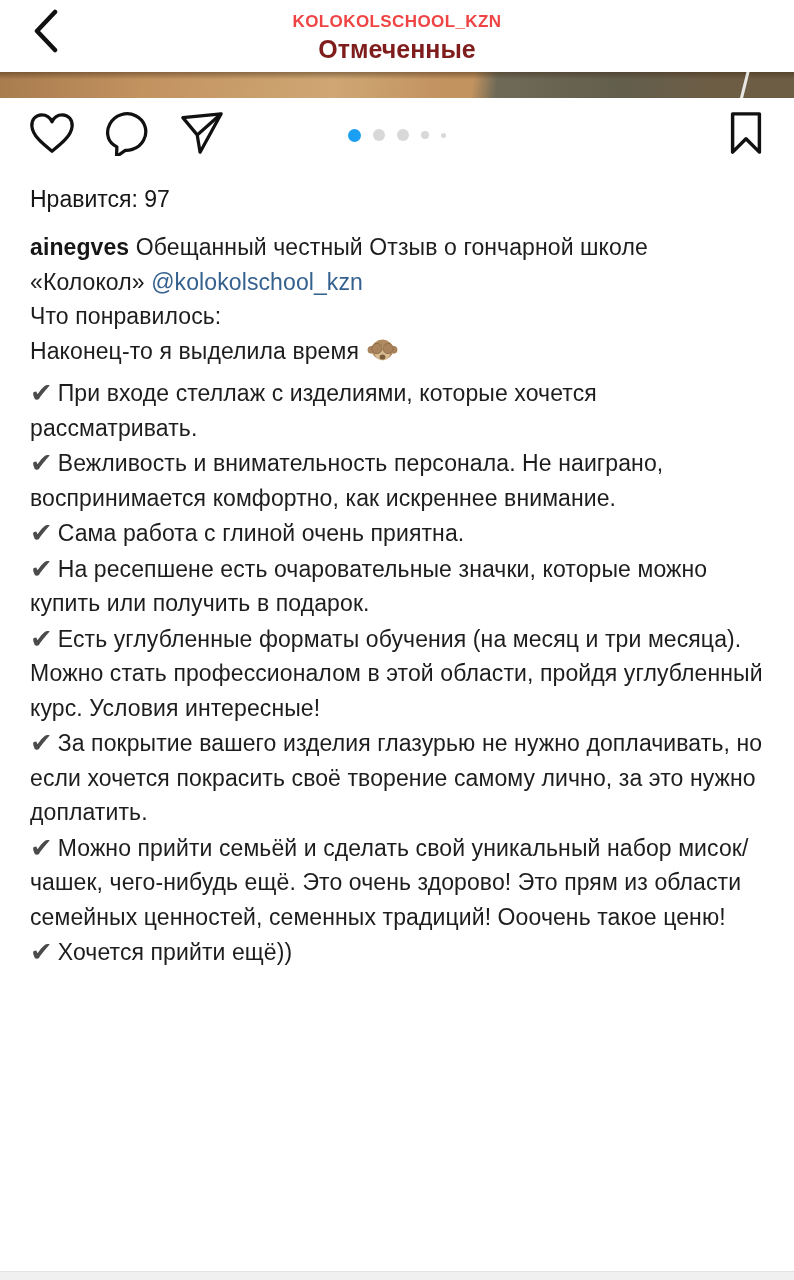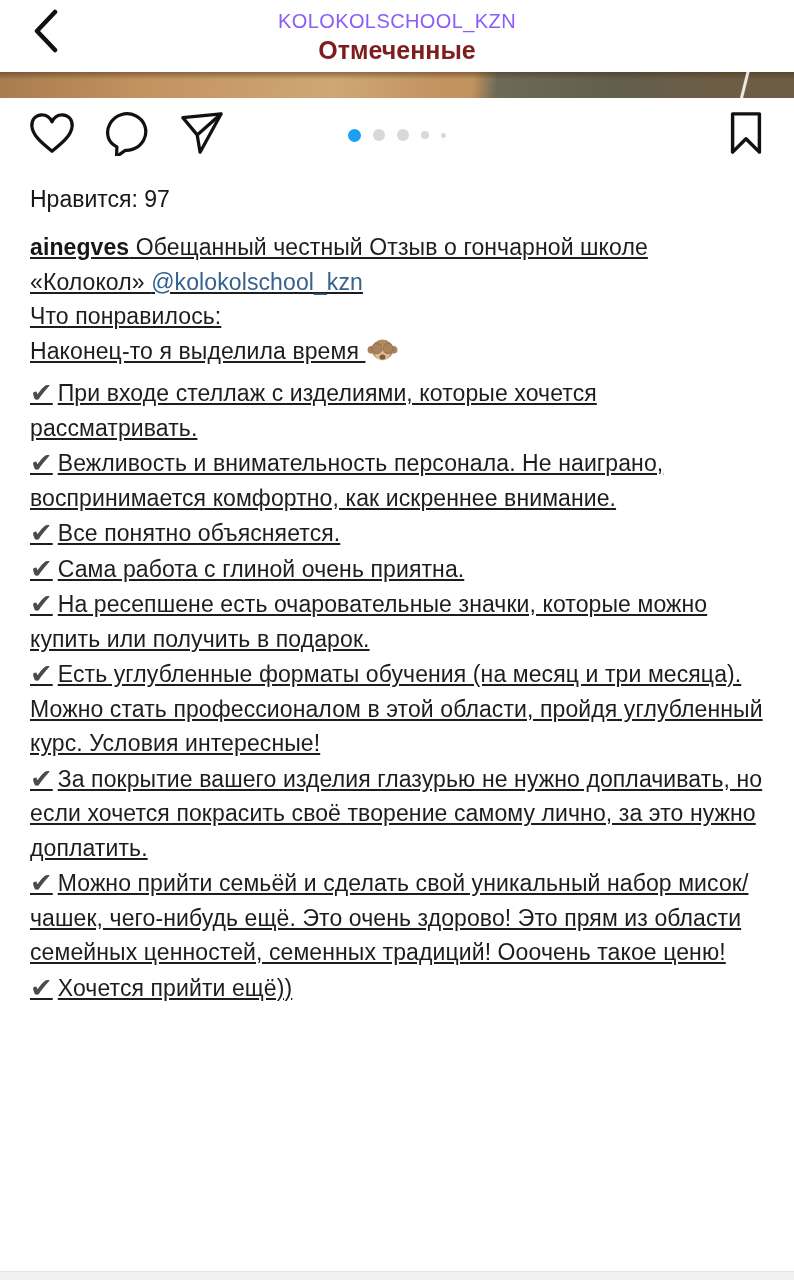--- a/index.html
+++ b/index.html
@@ -10,21 +10,21 @@
     color:#1d1d1d;
   }
   
   .header{
     position:absolute;top:0;left:0;width:794px;height:72px;background:#fff;
     display:flex;align-items:center;justify-content:center;
   }
   .back-btn{position:absolute;left:26px;top:6px;width:40px;height:54px;
     display:flex;align-items:center;justify-content:center;cursor:pointer;}
   .header-titles{display:flex;flex-direction:column;align-items:center;line-height:1;}
-  .account-name{font-size:20px;font-weight:normal;color:#8b5cf6;letter-spacing:.4px;margin-top:2px;}
+  .account-name{font-size:17px;font-weight:bold;color:#ef4444;letter-spacing:.4px;margin-top:2px;}
   .page-title{font-size:25px;font-weight:bold;color:#7f1d1d;margin-top:7px;}
   
   .photo-strip{
     position:absolute;top:72px;left:0;width:794px;height:26px;
     background:
       linear-gradient(180deg,rgba(60,40,20,.45) 0%,rgba(60,40,20,0) 28%),
       linear-gradient(97deg,
         var(--wood-dark) 0%, var(--wood) 18%, var(--wood-light) 42%,
         var(--wood) 56%, var(--wood) 59.5%,
         var(--moss) 62.5%, var(--moss-dark) 78%,
@@ -54,21 +54,20 @@
   .save-btn{position:absolute;right:26px;top:13px;width:44px;height:48px;
     display:flex;align-items:center;justify-content:center;cursor:pointer;}
   
   .likes{margin:0;position:absolute;top:186px;left:30px;
     font-size:23px;font-weight:normal;color:#161616;cursor:pointer;}
   
   .caption{
     position:absolute;top:230px;left:30px;width:736px;
     font-size:23px;line-height:34.5px;color:#1d1d1d;
     letter-spacing:.1px;
-    text-decoration:underline;
   }
   .caption p{margin:0;}
   .cap-author{font-weight:bold;color:#161616;cursor:pointer;}
   .cap-mention{color:var(--mention);cursor:pointer;}
   .check{
     font-family:"DejaVu Sans",sans-serif;
     font-size:27px;color:#4b4b4b;margin-right:5px;
     position:relative;top:1px;
   }
   .emoji{display:inline-block;vertical-align:-7px;margin-left:2px;}
@@ -151,21 +150,20 @@
               <ellipse cx="18" cy="15" rx="12.5" ry="12" fill="#b08a60"></ellipse>
               <ellipse cx="18" cy="19" rx="9" ry="8.5" fill="#d9bd92"></ellipse>
               <ellipse cx="18" cy="23.5" rx="3.4" ry="3" fill="#7a5b3a"></ellipse>
               <circle cx="11.5" cy="13.5" r="6" fill="#a9835c"></circle>
               <circle cx="24.5" cy="13.5" r="6" fill="#a9835c"></circle>
               <circle cx="11.5" cy="13.5" r="6" fill="none" stroke="#8d6b45" stroke-width="1"></circle>
               <circle cx="24.5" cy="13.5" r="6" fill="none" stroke="#8d6b45" stroke-width="1"></circle>
             </svg></span></p>
         <p><span class="check">✔</span>При входе стеллаж с изделиями, которые хочется рассматривать.</p>
         <p><span class="check">✔</span>Вежливость и внимательность  персонала. Не наиграно, воспринимается комфортно, как искреннее внимание.</p>
-        <p><span class="check">✔</span>Все понятно объясняется.</p>
         <p><span class="check">✔</span>Сама работа с глиной очень приятна.</p>
         <p><span class="check">✔</span>На ресепшене есть очаровательные значки, которые можно купить или получить в подарок.</p>
         <p><span class="check">✔</span>Есть углубленные форматы обучения (на месяц и три месяца). Можно стать профессионалом в этой области, пройдя углубленный курс. Условия интересные!</p>
         <p><span class="check">✔</span>За покрытие вашего изделия глазурью не нужно доплачивать, но если хочется покрасить своё творение самому лично, за это нужно доплатить.</p>
         <p><span class="check">✔</span>Можно прийти семьёй и сделать свой уникальный набор мисок/чашек, чего-нибудь ещё. Это очень здорово! Это прям из области семейных ценностей, семенных традиций! Ооочень такое ценю!</p>
         <p><span class="check">✔</span>Хочется прийти ещё))</p>
       </div>
   </div>
 
   <div class="bottom-band"></div>

